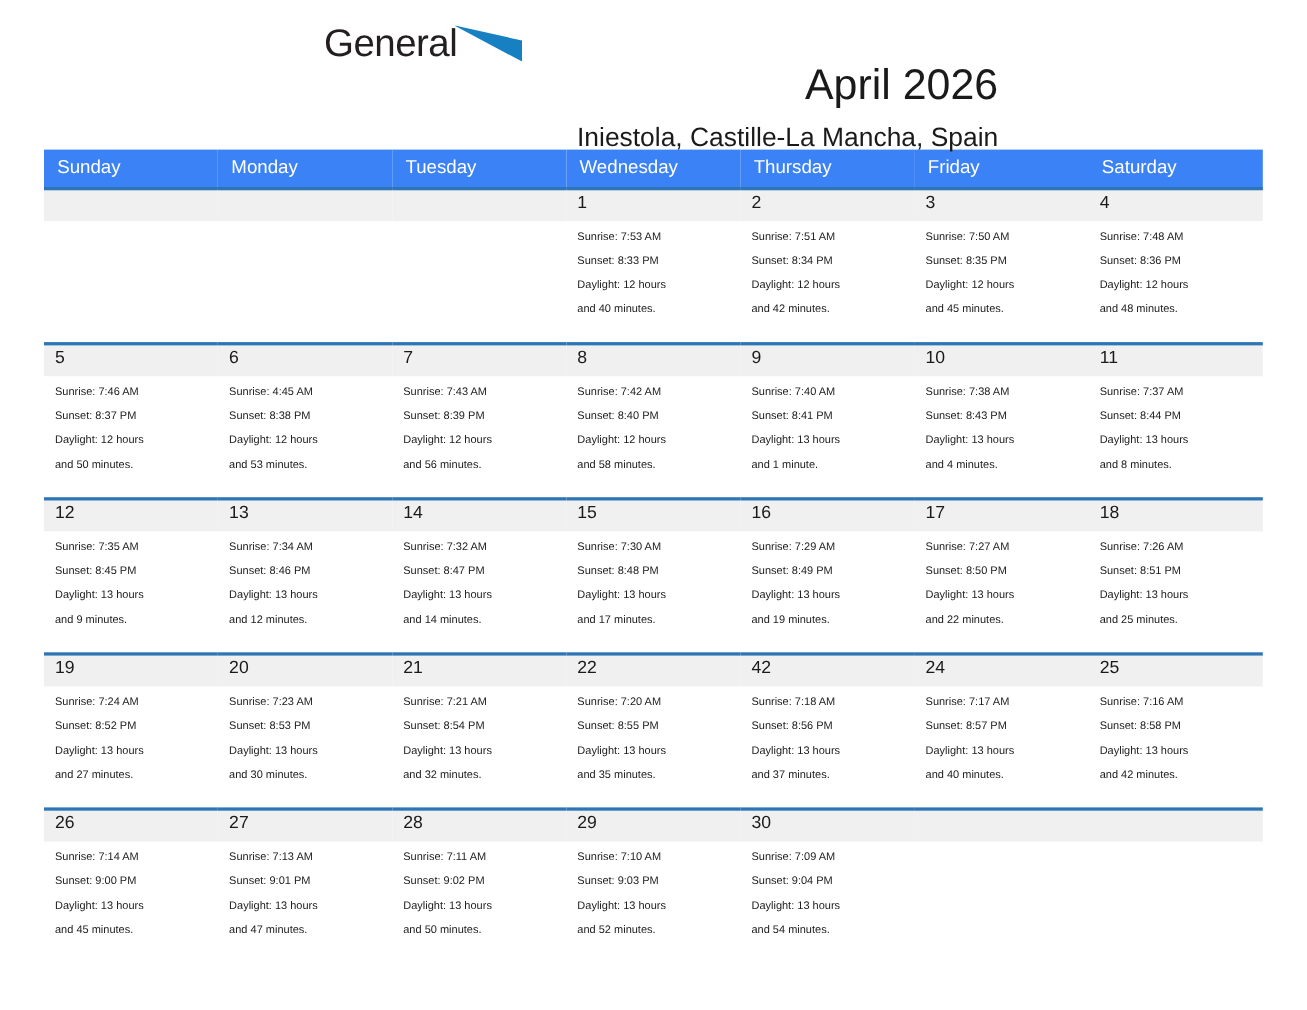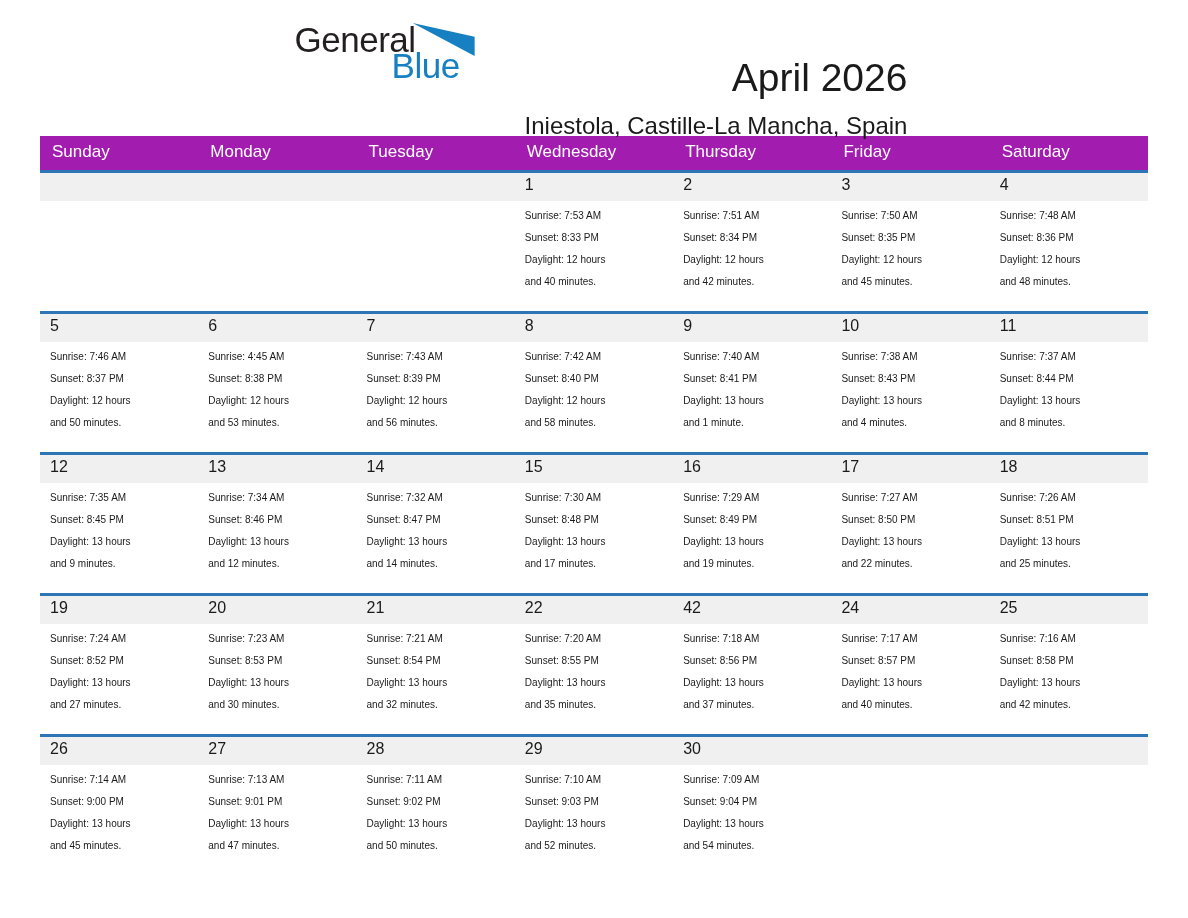--- a/index.html
+++ b/index.html
@@ -29,21 +29,21 @@
     font-size:35px;letter-spacing:-0.5px;color:#1680C2;line-height:1;
     margin-top:-9px;margin-left:97px;
   }
   .titles{text-align:right;padding-top:8px;}
   .doc-title{font-size:39px;line-height:1;margin-top:28px;}
   .doc-subtitle{font-size:24px;margin-top:15px;}
   table.calendar{
     width:100%;border-collapse:collapse;table-layout:fixed;margin-top:6px;
   }
   table.calendar th{
-    background:#a21caf;color:#ffffff;font-weight:normal;
+    background:#3b82f6;color:#ffffff;font-weight:normal;
     font-size:17px;text-align:left;padding:6px 12px 8px;
   }
   table.calendar tbody tr{border-top:3px solid #2E75B5;}
   table.calendar td{padding:0;vertical-align:top;}
   .strip{
     background:#F0F0F0;font-size:16px;color:#1a1a1a;
     padding:3px 0 4px 10px;height:21px;
   }
   .cellbody{
     padding:4px 8px 13px 10px;font-size:10px;line-height:22px;min-height:93px;
@@ -52,21 +52,20 @@
 </head>
 <body>
 
 <div class="page">
   <div class="masthead">
     <div class="logo">
       <div class="logo-row">
         <span class="logo-general">General</span>
         <span class="logo-triangle"></span>
       </div>
-      <div class="logo-blue">Blue</div>
     </div>
     <div class="titles">
       <div class="doc-title">April 2026</div>
       <div class="doc-subtitle">Iniestola, Castille-La Mancha, Spain</div>
     </div>
   </div>
 
   <table class="calendar">
     <thead>
       <tr>

